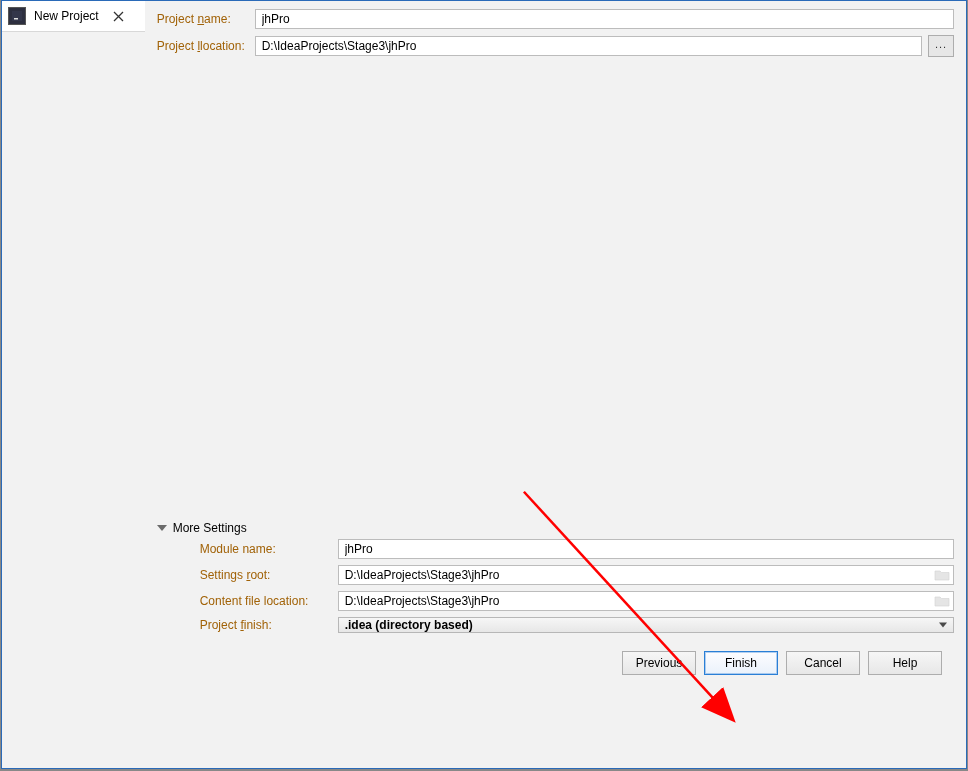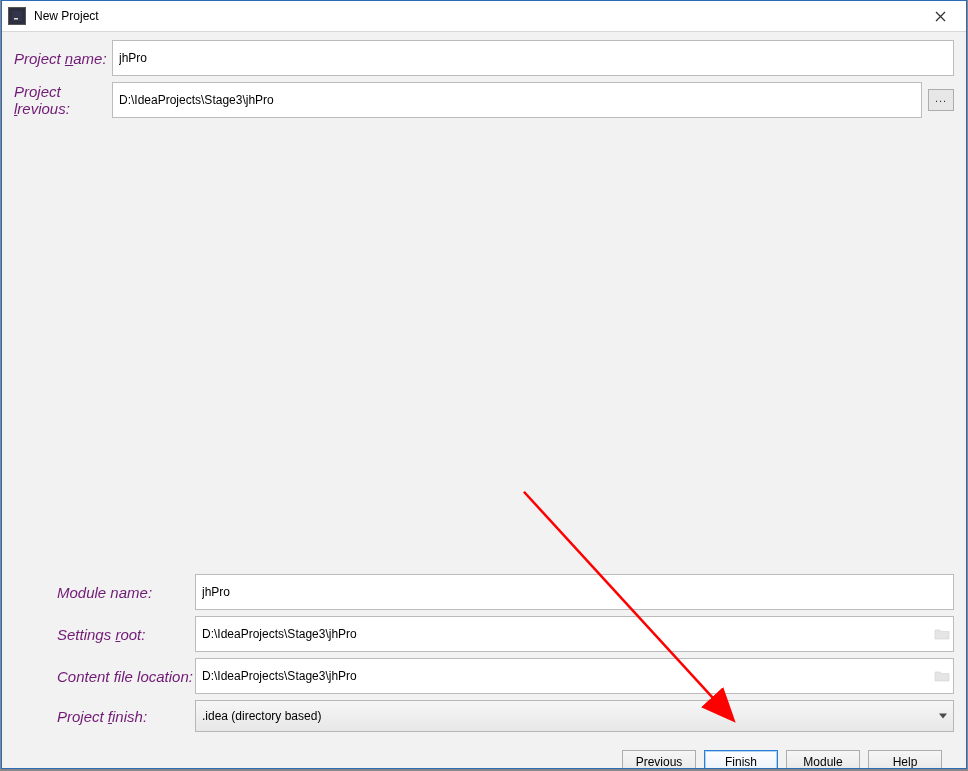--- a/index.html
+++ b/index.html
@@ -12,21 +12,21 @@
   }
   .window {
     position: relative;
     width: 966px;
     height: 769px;
     margin: 0 auto;
     background: #f2f2f2;
     border: 1px solid #2a6ab8;
     box-sizing: border-box;
     display: flex;
-    flex-direction: column;
+    flex-direction: row;
   }
   .titlebar {
     height: 30px;
     background: #ffffff;
     border-bottom: 1px solid #d8d8d8;
     display: flex;
     align-items: center;
     padding: 0 6px 0 6px;
   }
   .app-icon {
@@ -61,28 +61,27 @@
     flex-direction: column;
     overflow: hidden;
   }
   .row {
     display: flex;
     align-items: center;
     margin-bottom: 6px;
   }
   .row.top .label { width: 98px; }
   .row .label {
-    font-size: 15px;
-    color: #701a75;
-    font-style: italic;
+    font-size: 12px;
+    color: #a16207;
   }
   .row .u { text-decoration: underline; }
   .text-input {
     flex: 1;
-    height: 36px;
+    height: 20px;
     border: 1px solid #bcbcbc;
     background: #fff;
     padding: 0 6px;
     font: inherit;
     color: #000;
     box-sizing: border-box;
   }
   .browse-btn {
     width: 26px;
     height: 22px;
@@ -125,28 +124,29 @@
     position: absolute;
     right: 4px;
     top: 50%;
     transform: translateY(-50%);
     width: 16px; height: 14px;
     pointer-events: auto;
   }
   .folder-icon svg { display:block; opacity:0.4; }
   .combo {
     flex: 1;
-    height: 32px;
+    height: 16px;
     border: 1px solid #b7b7b7;
     background: linear-gradient(#f6f6f6,#e7e7e7);
     display: flex;
     align-items: center;
     padding: 0 6px;
     box-sizing: border-box;
     position: relative;
+    font-weight: bold;
   }
   .combo .caret {
     position: absolute;
     right: 6px; top: 50%;
     transform: translateY(-50%);
     width: 0; height: 0;
     border-left: 4px solid transparent;
     border-right: 4px solid transparent;
     border-top: 5px solid #4a4a4a;
   }
@@ -206,30 +206,34 @@
 
     <div class="row top">
       <div class="label">
         <span>Project </span><span class="u">n</span><span>ame:</span>
       </div>
       <input class="text-input" type="text" value="jhPro" style="">
     </div>
 
     <div class="row top">
       <div class="label">
-        <span>Project </span><span class="u">l</span><span>revious:</span>
+        <span>Project </span><span class="u">l</span><span>location:</span>
       </div>
       <input class="text-input" type="text" value="D:\IdeaProjects\Stage3\jhPro" style="">
       <div class="browse-btn">
         <span>...</span>
       </div>
     </div>
 
     <div class="spacer"></div>
 
+    <div class="more-settings-hdr">
+      <div class="expander"></div>
+      <div class="hdr-text">More Settings</div>
+    </div>
 
     <div class="more-settings">
 
       <div class="row">
         <div class="label">Module name:</div>
         <div class="field-wrap">
           <input class="text-input" type="text" value="jhPro" style="">
         </div>
       </div>
 
@@ -272,21 +276,21 @@
     </div>
 
     <div class="button-row">
       <div class="btn">
         <span><span class="u">P</span><span>revious</span></span>
       </div>
       <div class="btn primary">
         <span><span class="u">F</span><span>inish</span></span>
       </div>
       <div class="btn">
-        <span>Module</span>
+        <span>Cancel</span>
       </div>
       <div class="btn">
         <span>Help</span>
       </div>
     </div>
 
   </div>
 
   <svg class="arrow-overlay" viewBox="0 0 966 769">
     <defs>

